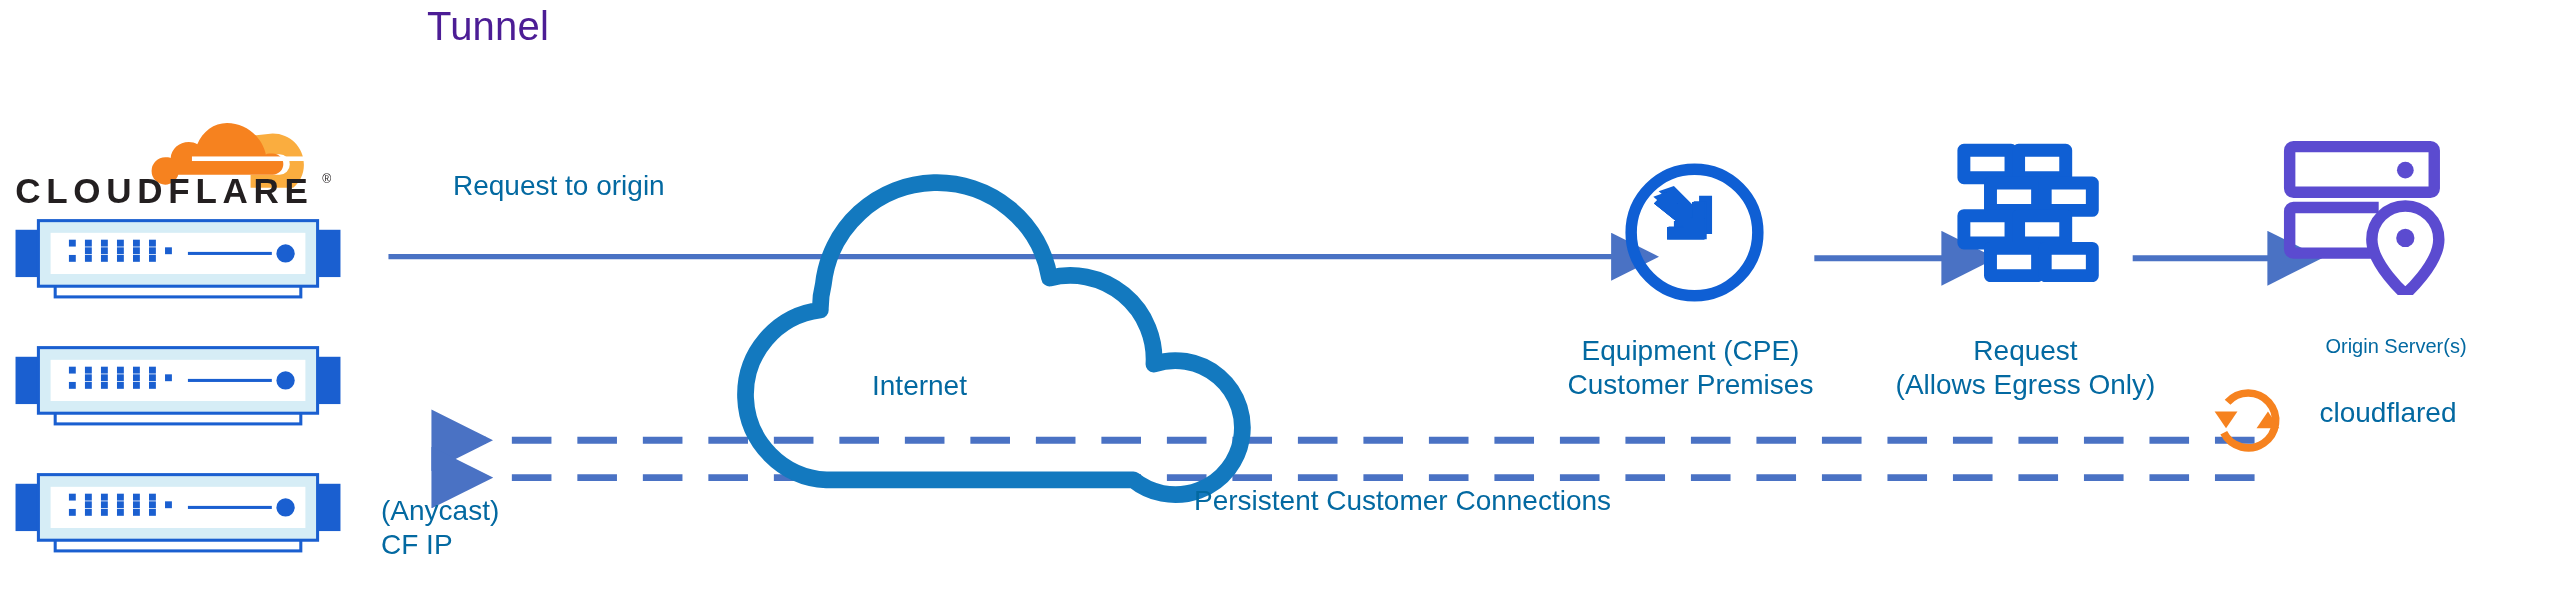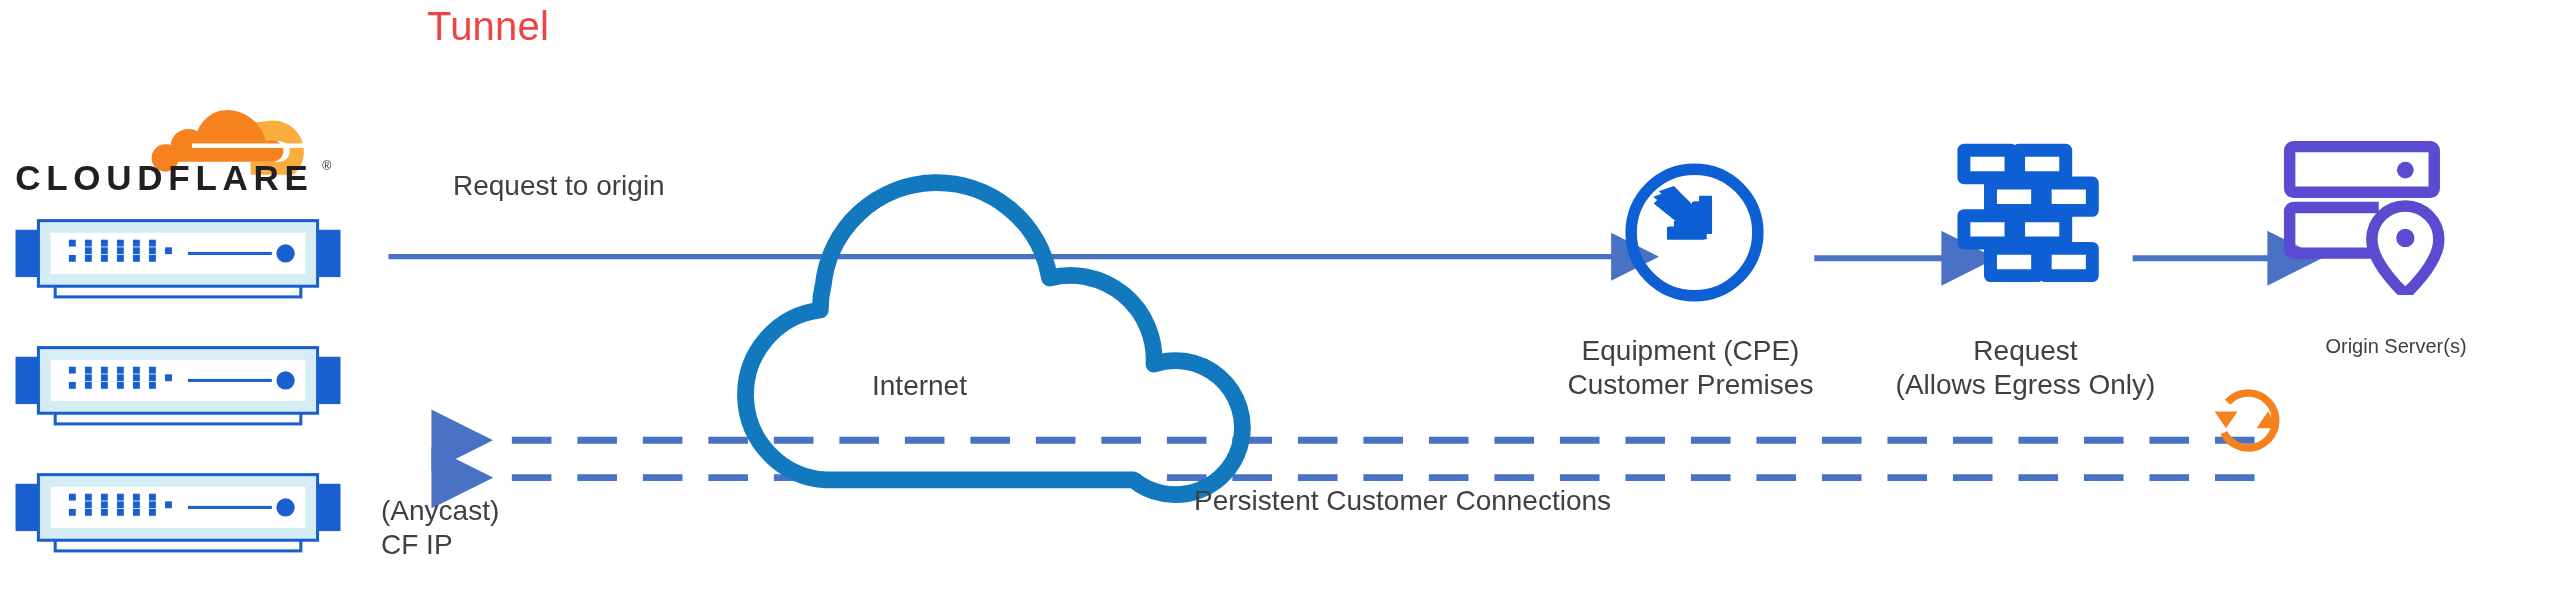--- a/index.html
+++ b/index.html
@@ -17,45 +17,45 @@
     background: #ffffff;
     overflow: hidden;
   }
   .abs { position: absolute; }
 
   
   #diagram-title {
     left: 427px;
     top: 1.5px;
     font-size: 40px;
-    color: #ef4444;
+    color: #4c1d95;
     letter-spacing: 0.2px;
     white-space: nowrap;
   }
 
   
   #cf-logo {
     left: 15.2px;
-    top: 97px;
+    top: 110px;
     width: 328px;
     height: 99px;
   }
 
   
   .rack {
     width: 328px;
     height: 84px;
   }
   #rack-1 { left: 13.7px; top: 216px; }
   #rack-2 { left: 13.7px; top: 343px; }
   #rack-3 { left: 13.7px; top: 470px; }
 
   
   .lbl {
-    color: #404040;
+    color: #0369a1;
     white-space: nowrap;
     line-height: 1.22;
   }
   .lbl-c { text-align: center; }
 
   #label-request-to-origin {
     left: 453px;
     top: 169px;
     font-size: 28px;
   }
@@ -329,20 +329,21 @@
 
   <svg class="abs" style="left:2207px; top:381px;" width="80" height="80" viewBox="0 0 105 105">
     <g fill="none" stroke="#f6821f" stroke-width="10" stroke-linecap="butt">
       <path d="M22 68 a36 36 0 1 0 5 -40"></path>
     </g>
     <path fill="#f6821f" d="M10 40 L40 40 L25 62 z"></path>
     <path fill="#f6821f" d="M95 62 L65 62 L80 40 z"></path>
   </svg>
 
   <div class="abs lbl lbl-c" id="label-cloudflared">
+    <div>cloudflared</div>
   </div>
 
   <div class="abs lbl" id="label-request-to-origin">Request to origin</div>
 
   <div class="abs lbl" id="label-persistent-connections">Persistent Customer Connections</div>
 
   <div class="abs lbl" id="label-cf-ip">
     <div>(Anycast)</div>
     <div>CF IP</div>
   </div>

